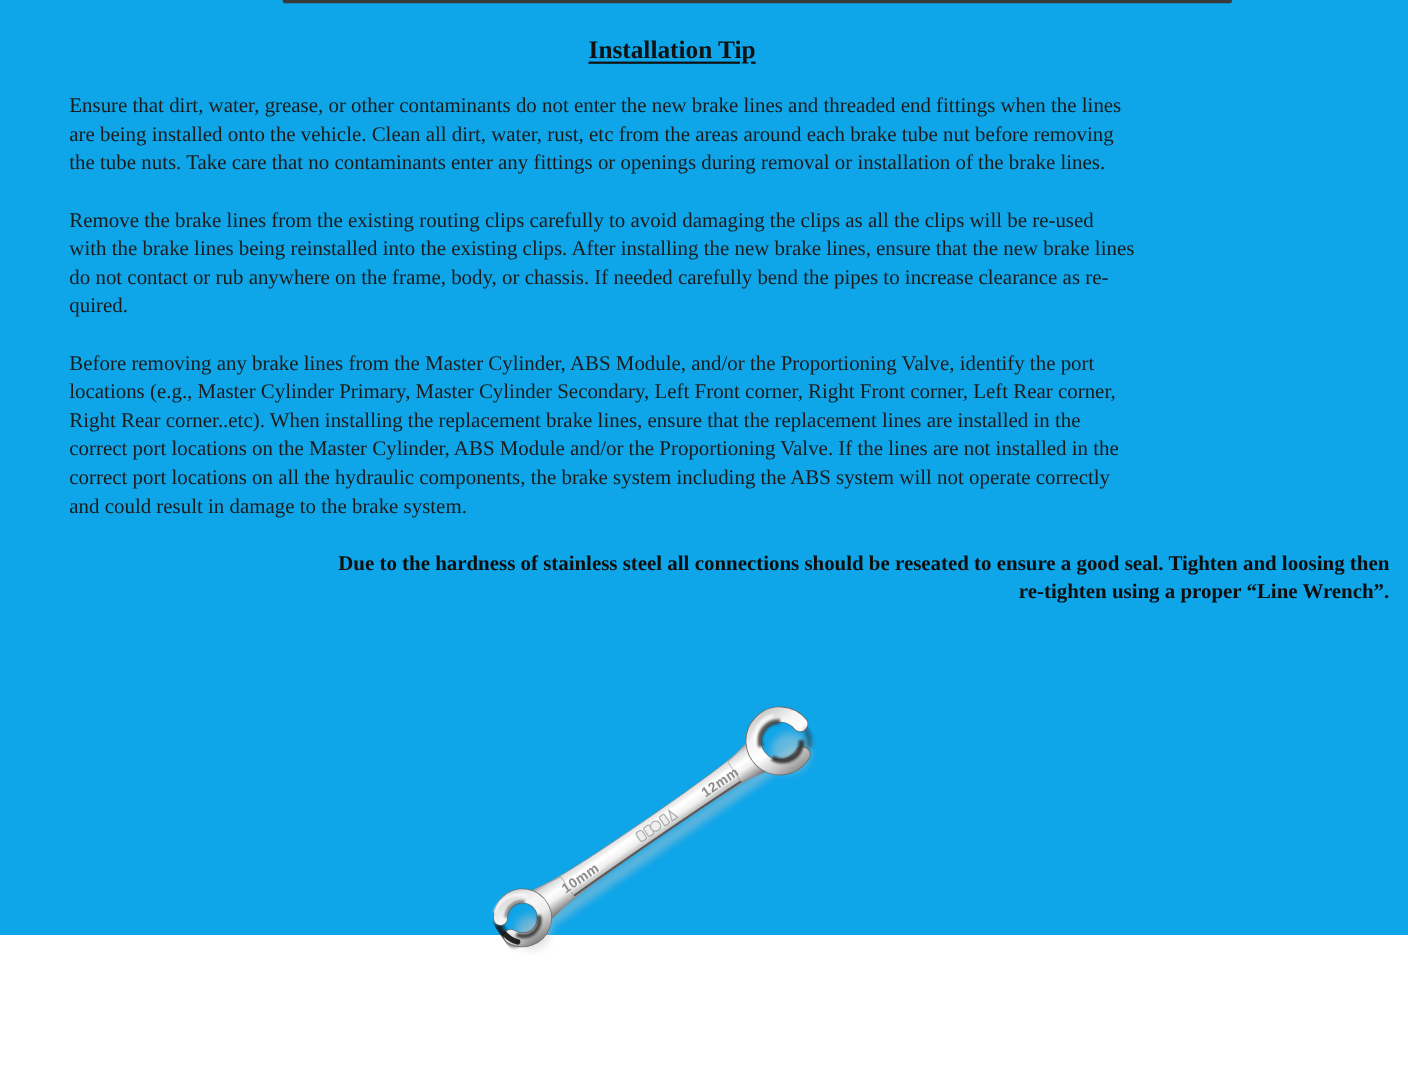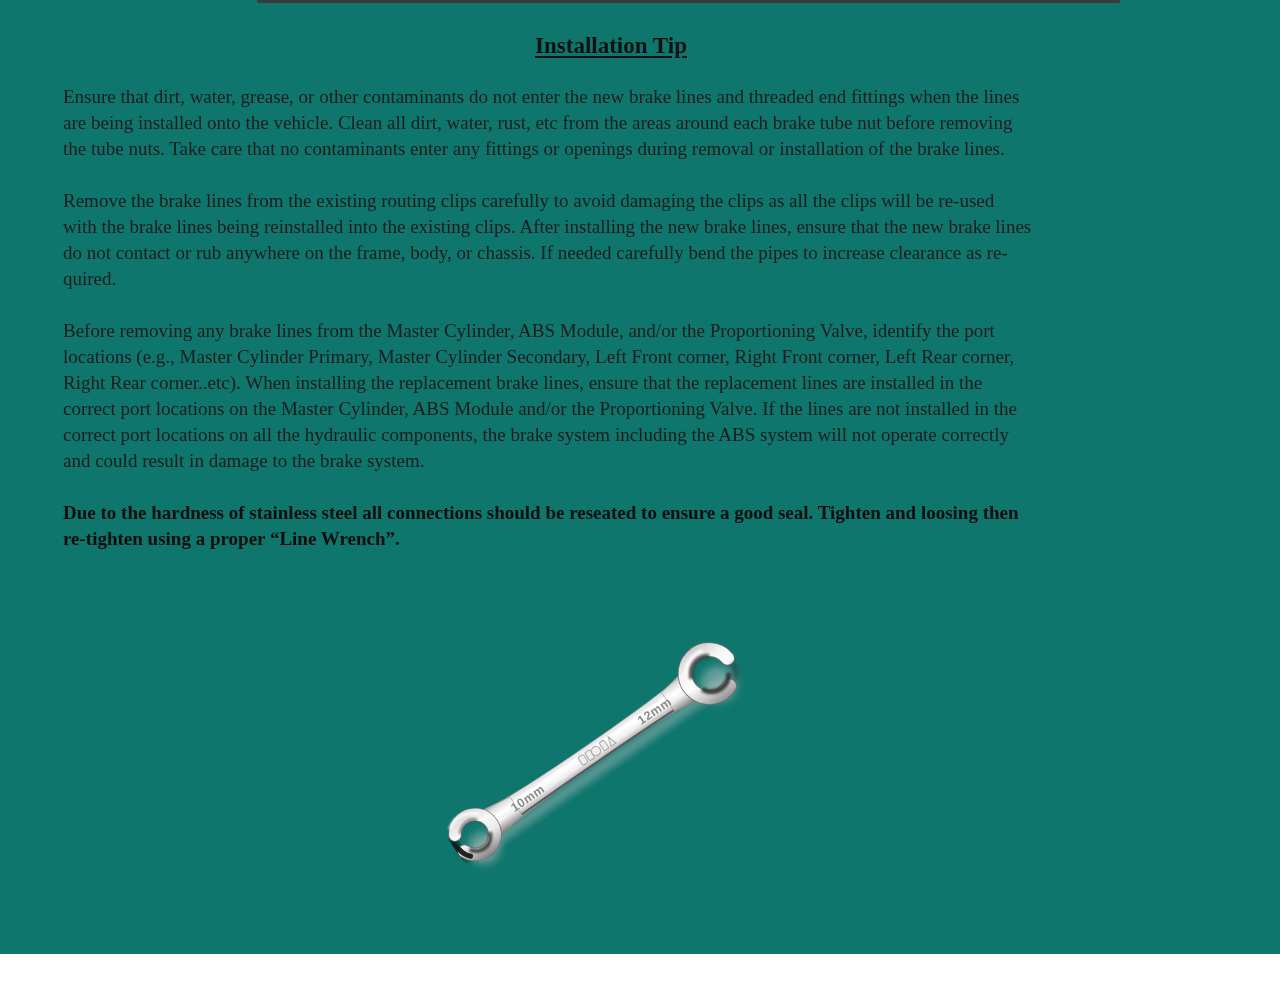--- a/index.html
+++ b/index.html
@@ -3,21 +3,21 @@
 <meta charset="utf-8">
 <style>
   html, body {
     margin: 0; padding: 0;
     width: 1280px; height: 989px;
     background: #ffffff;
     font-family: "Liberation Serif", serif;
     color: #1a1a1a;
     overflow: hidden;
   }
-  .page { position: relative; width: 1280px; height: 954px; background: #0f766e; }
+  .page { position: relative; width: 1280px; height: 850px; background: #0ea5e9; }
 
   .top-edge {
     position: absolute; left: 257px; top: 0; width: 863px; height: 3px;
     background: #3a3a3a; border-radius: 0 0 2px 2px;
   }
 
   .title {
     position: absolute; left: 63px; top: 33px; width: 1096px;
     margin: 0; text-align: center;
     font-size: 23px; font-weight: bold;
@@ -30,21 +30,21 @@
 
   .doc {
     position: absolute; left: 63px; top: 84px; width: 1200px;
   }
   .doc p {
     margin: 0 0 26px 0;
     font-size: 19px; line-height: 26px;
     white-space: pre-line;
     color: #1c1c1c;
   }
-  .doc p.bold { font-weight: bold; color: #0e0e0e; }
+  .doc p.bold { font-weight: bold; color: #0e0e0e; text-align: right; }
 
   .wrench-figure {
     position: absolute; left: 420px; top: 618px;
     width: 340px; height: 270px; margin: 0;
   }
 </style>
 </head>
 <body>
 
 <div class="page">

